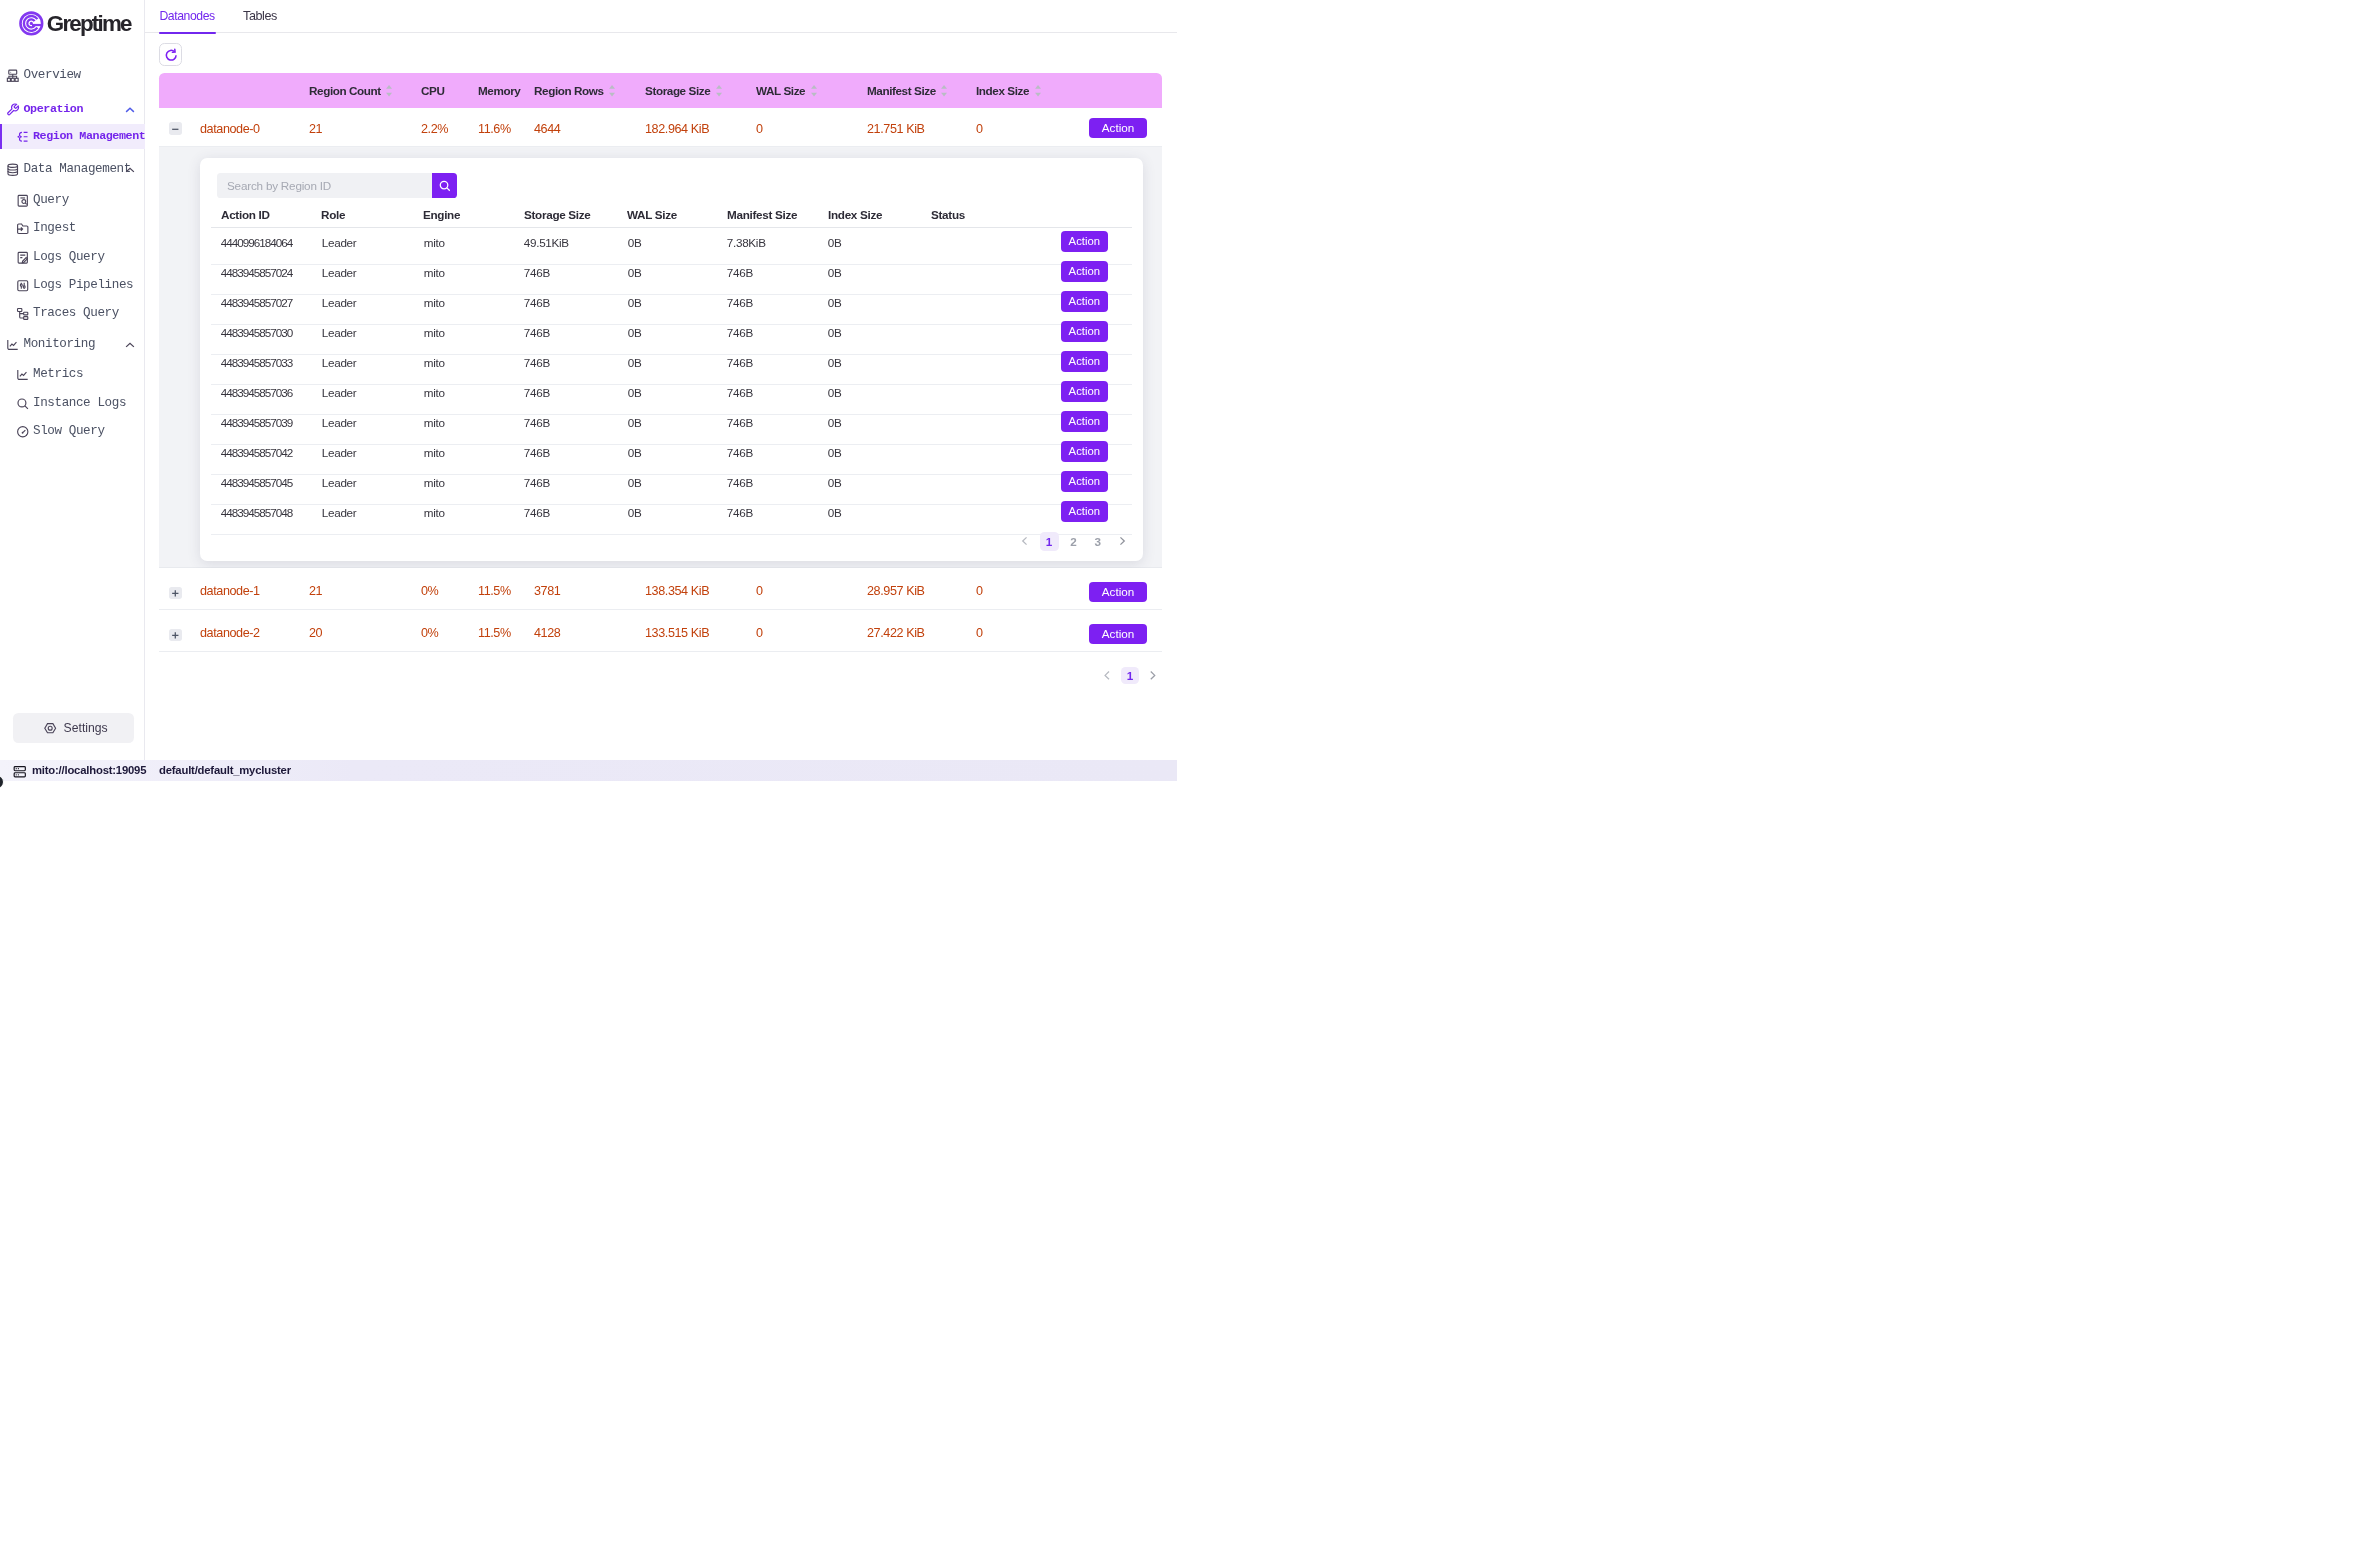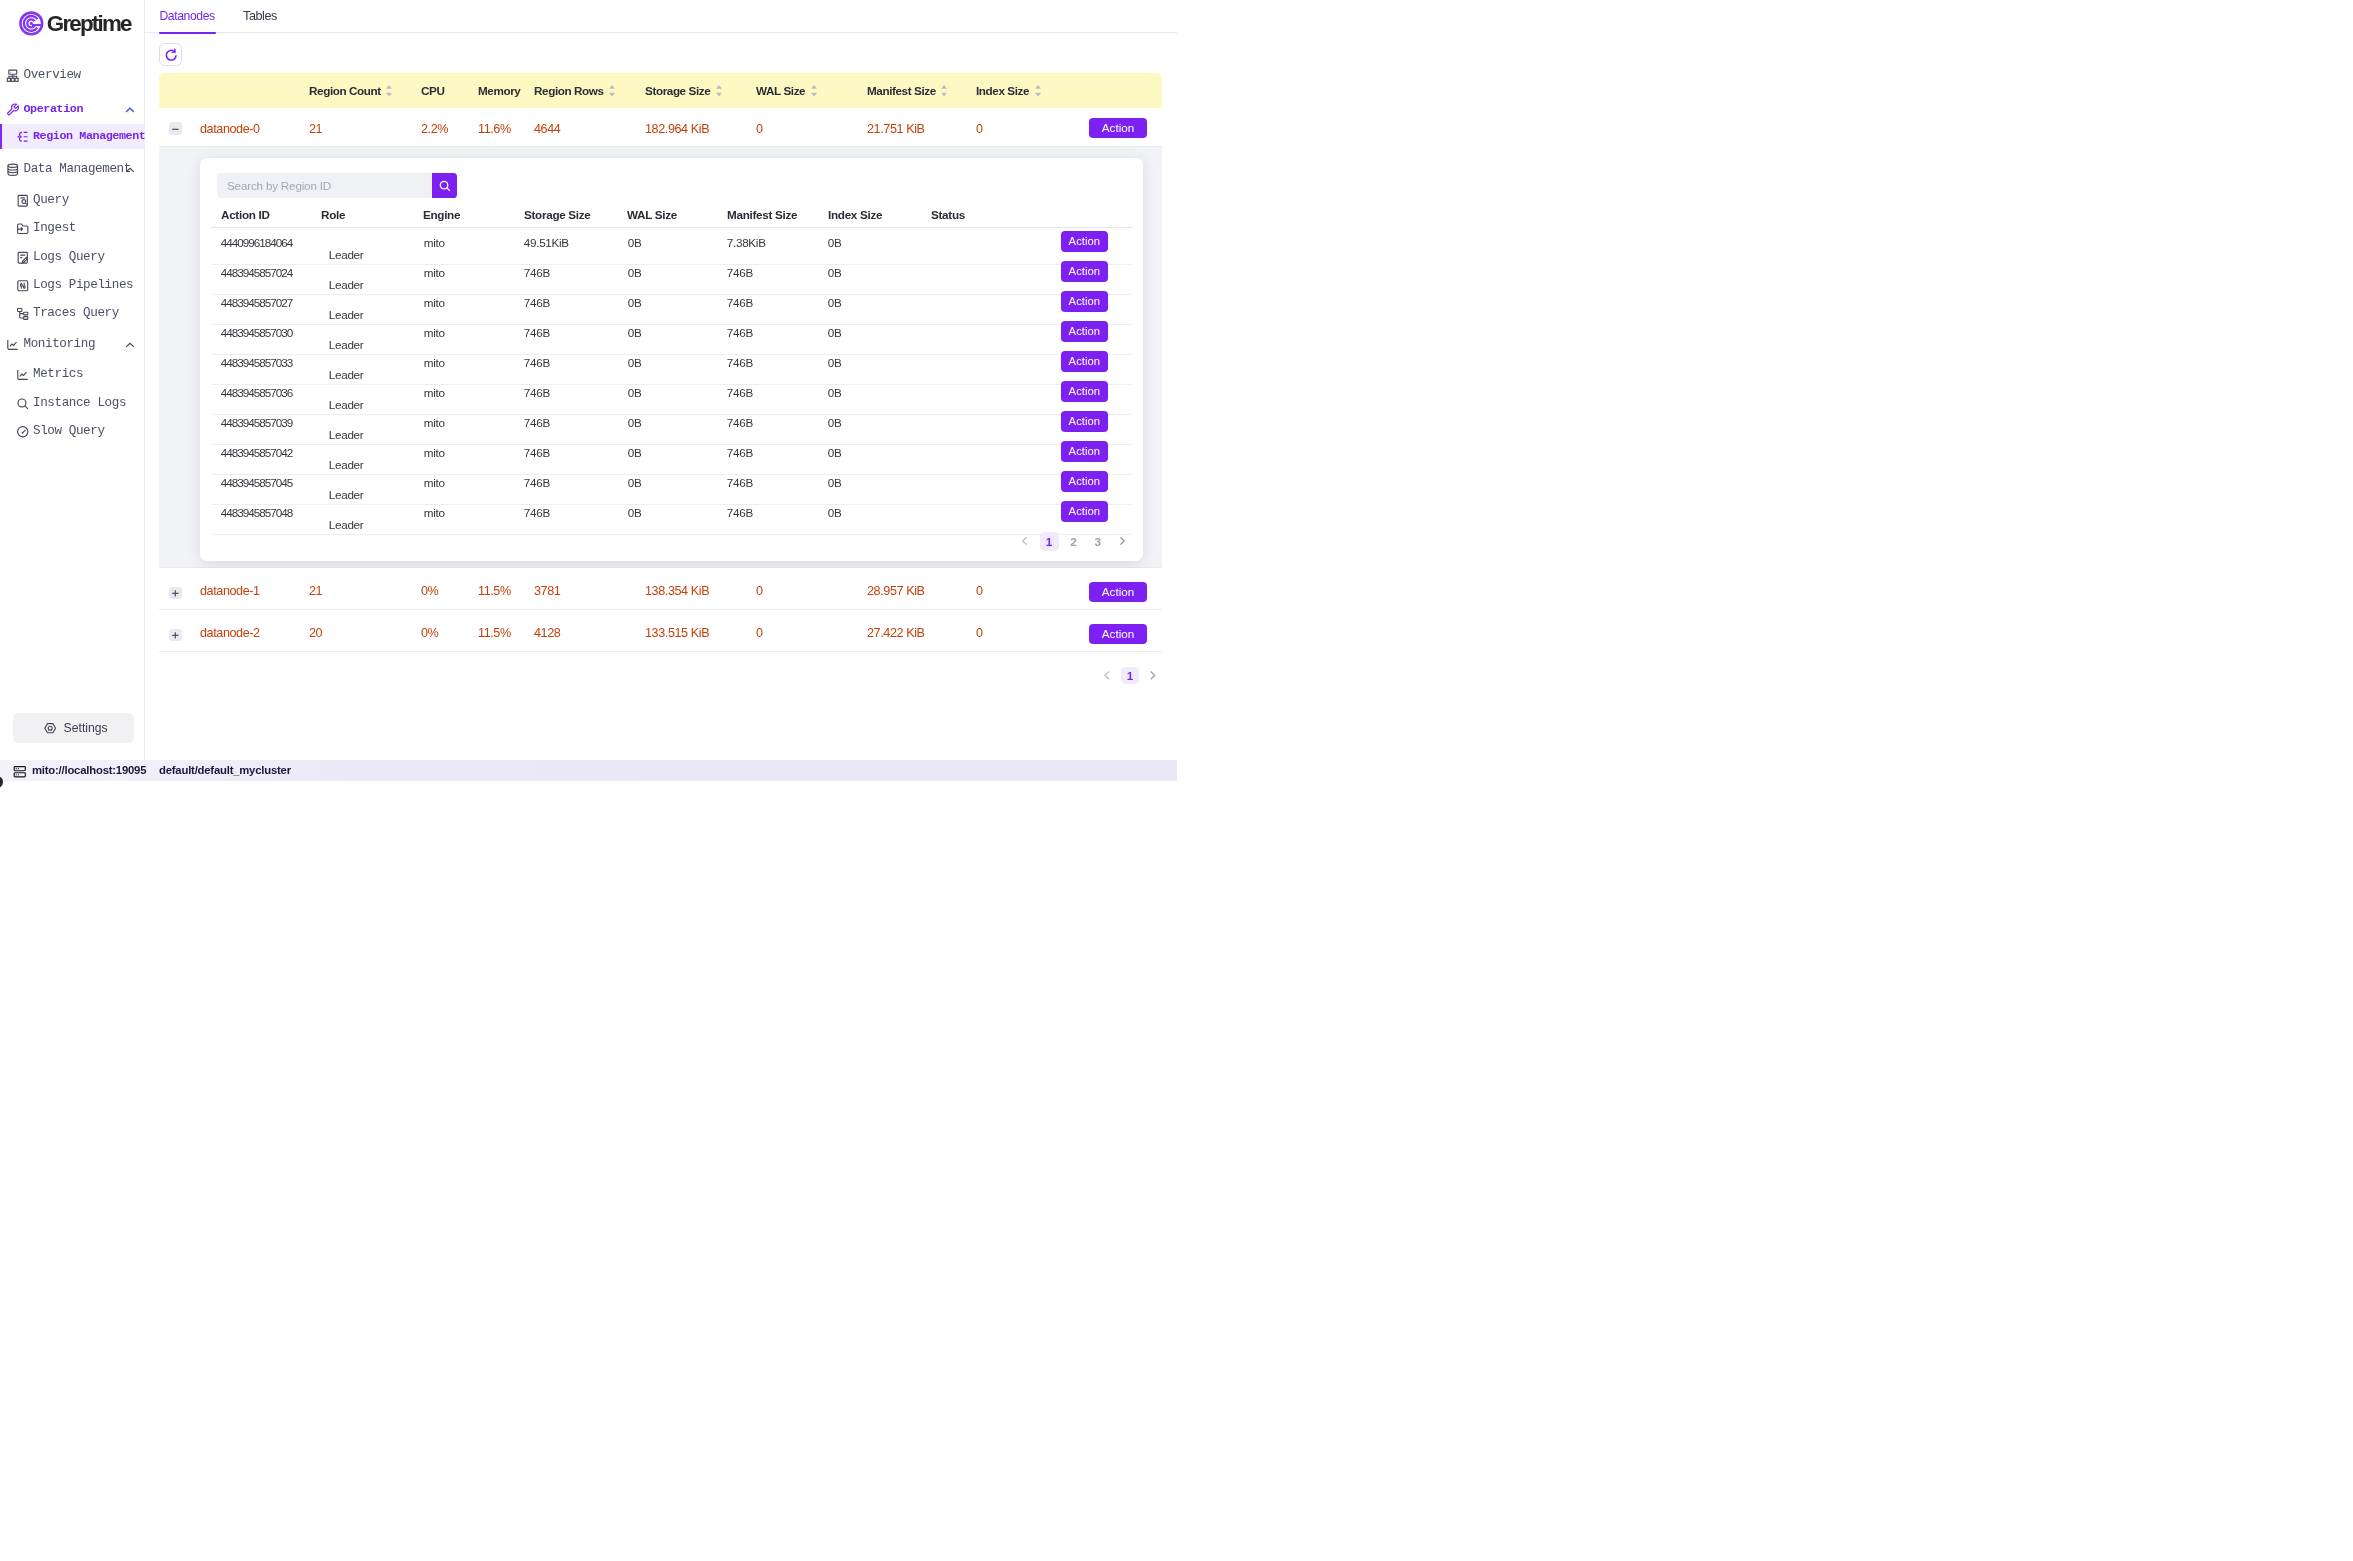--- a/index.html
+++ b/index.html
@@ -48,21 +48,21 @@
 #tab2 { left:98px; color:#3b3547; }
 #tab-underline { position:absolute; left:14.4px; top:32px; width:57px; height:1.8px;
   background:#7227ee; border-radius:0.9px; }
 #refresh-btn { position:absolute; left:14.4px; top:43px; width:22.6px; height:22.6px;
   border:0.9px solid #dcdce4; border-radius:5.4px; background:#fff; }
 #refresh-btn svg { position:absolute; left:4.1px; top:4.1px; }
 
 
 #table { position:absolute; left:14px; top:73px; width:1003px; }
 #thead { position:absolute; left:0; top:0; width:1003px; height:35px;
-  background:#fef9c3; border-radius:5.4px 5.4px 0 0; }
+  background:#f0abfc; border-radius:5.4px 5.4px 0 0; }
 .th { position:absolute; top:0; line-height:35px; font-weight:bold; font-size:11.7px;
   color:#2d2b36; letter-spacing:-0.4px; white-space:nowrap; }
 .th svg, .sorter { vertical-align:-2.7px; margin-left:4.5px; }
 .row { position:absolute; left:0; width:1003px; background:#fff;
   border-bottom:0.9px solid #ebedf1; }
 .td { position:absolute; line-height:42px; font-size:12.6px; color:#c2410c;
   letter-spacing:-0.4px; white-space:nowrap; }
 .expbox { position:absolute; left:10px; top:14.4px; width:12.6px; height:12.6px;
   background:#e9eaef; border-radius:2.7px; }
 .act-big { position:absolute; left:930px; top:10px; width:58px; height:20px;
@@ -90,21 +90,21 @@
   background:#e4e6ea; }
 .irow { position:absolute; left:10.8px; width:921px; height:38px;
   border-bottom:0.9px solid #eceef2; }
 .itd { position:absolute; line-height:32px; font-size:11.7px; color:#37353e;
   letter-spacing:-0.3px; white-space:nowrap; }
 .itd.d0 { letter-spacing:-1px; }
 .act-sm { position:absolute; left:850px; top:4.5px; width:47px; height:20.3px;
   background:#7d20f2; color:#fff; border-radius:4.1px; font-size:11.3px;
   text-align:center; line-height:20.3px; }
 
-.d0 { left:10px; } .d1 { left:118px;margin-top:12px; } .d2 { left:213px; } .d3 { left:313px; }
+.d0 { left:10px; } .d1 { left:111px; } .d2 { left:213px; } .d3 { left:313px; }
 .d4 { left:417px; } .d5 { left:516px; } .d6 { left:617px; }
 
 
 .pag { position:absolute; display:flex; align-items:center; }
 .pnum { min-width:19px; height:19px; border-radius:4.5px; text-align:center;
   line-height:19px; font-size:11.7px; font-weight:bold; color:#9ca0aa; }
 .pnum.on { background:#f0eafb; color:#7227ee; }
 .pchev { width:19px; height:19px; display:flex; align-items:center; justify-content:center; }
 </style>
 </head>

